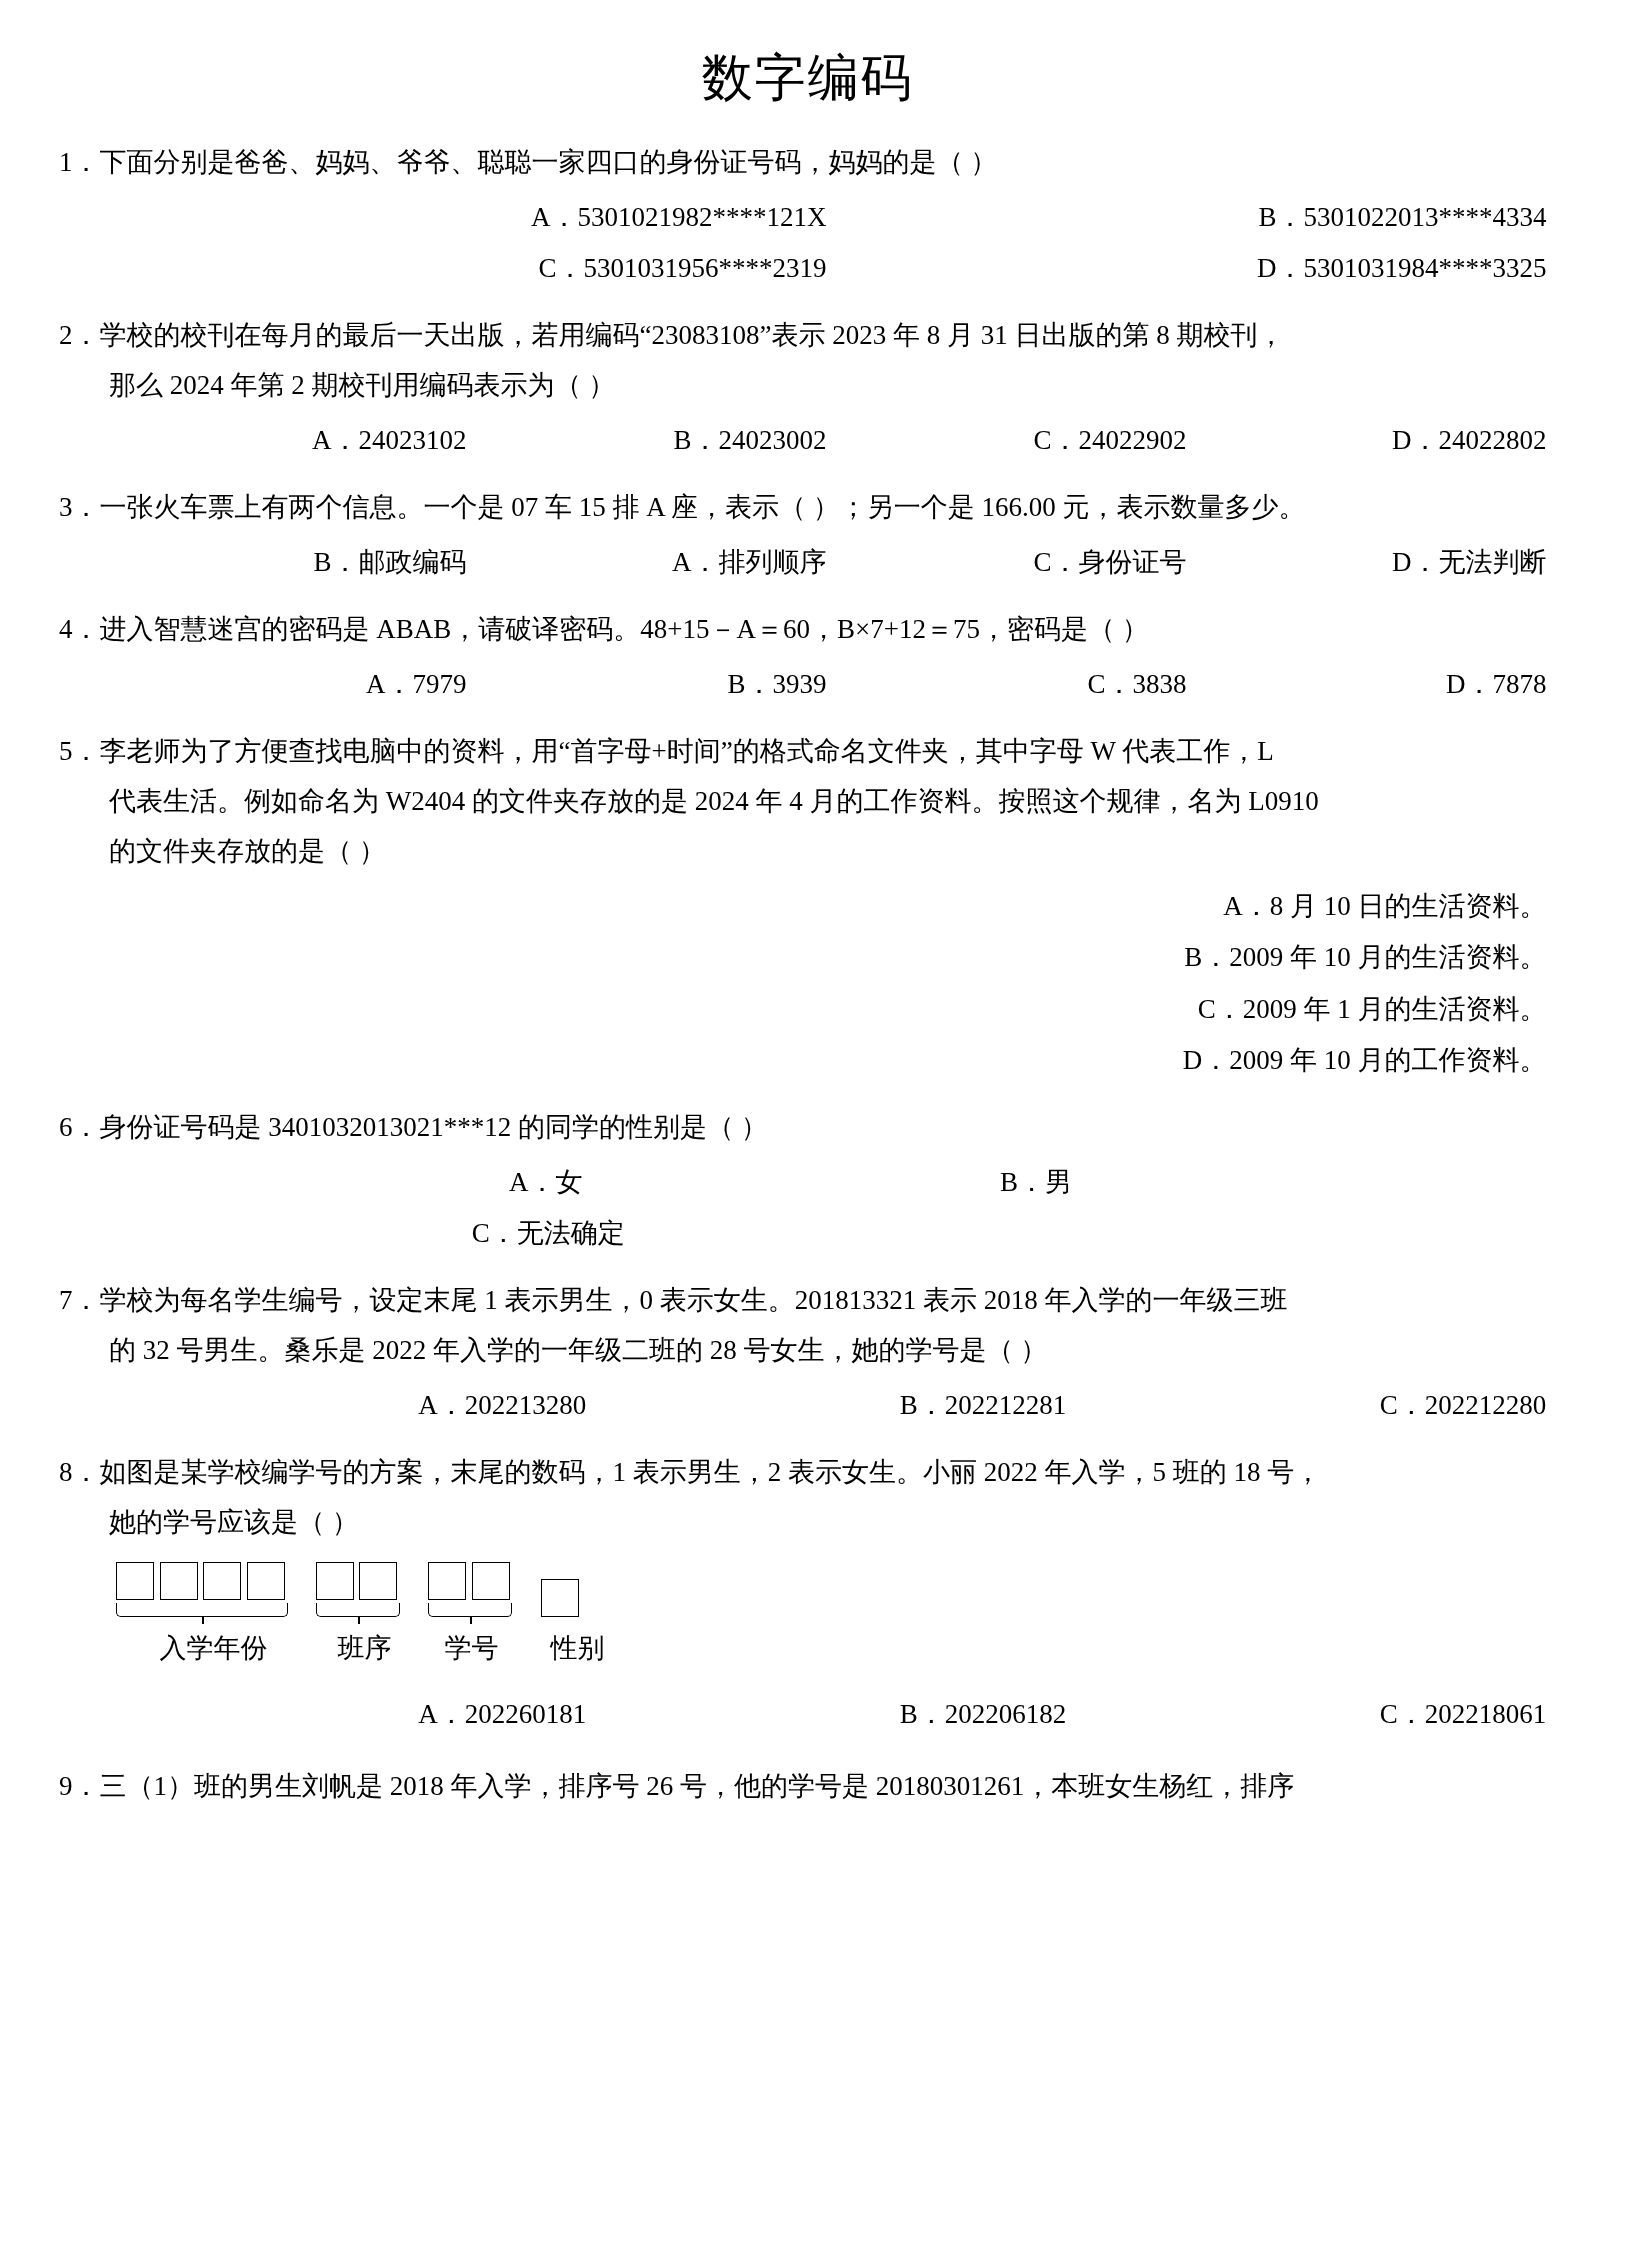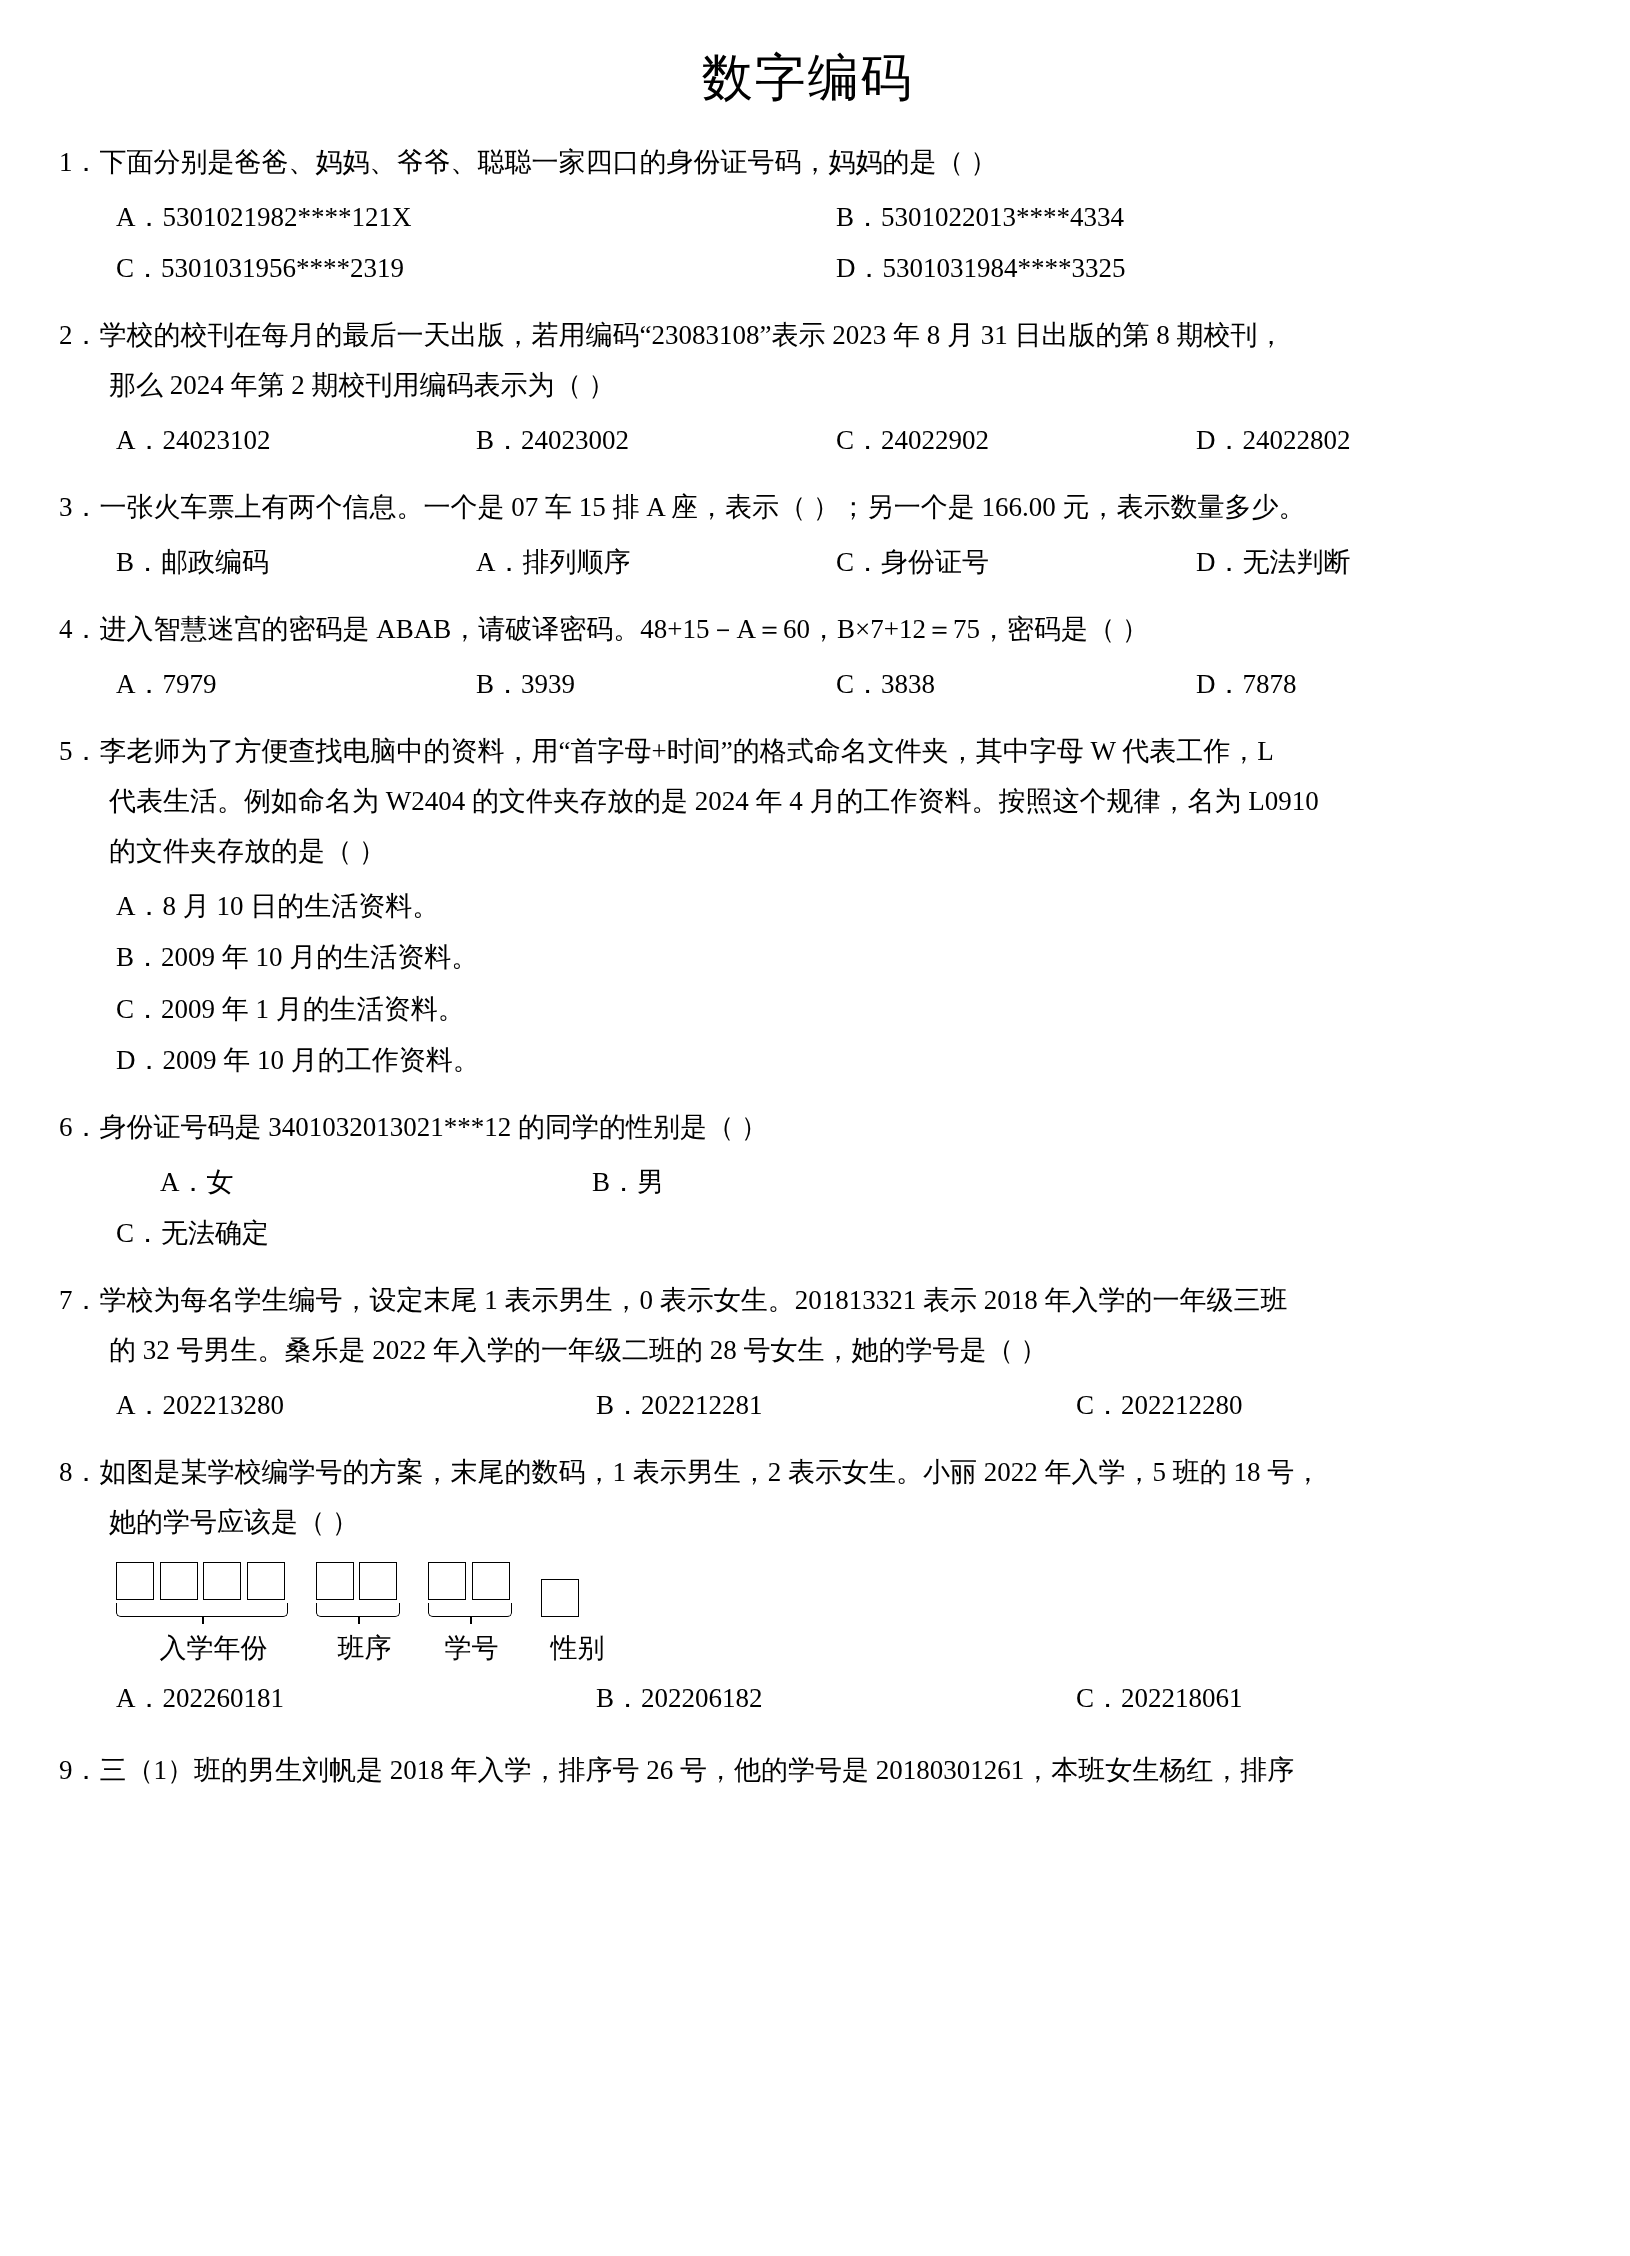--- a/index.html
+++ b/index.html
@@ -51,28 +51,29 @@
     margin-top: 3.8px;
   }
   .opts.cols2 .opt { width: 50%; }
   .opts.cols3 .opt { width: 33.33%; }
   .opts.cols4 .opt { width: 25%; }
   .opts.stack .opt { width: 100%; }
   .opt {
     box-sizing: border-box;
     padding-right: 9.6px;
     white-space: nowrap;
+    text-align: right;
   }
   .opts.cols3.wide .opt:nth-child(1) { width: 30%; margin-left: 44px; }
   .opts.cols3.wide .opt:nth-child(2) { width: 34%; }
   .opts.cols3.wide .opt:nth-child(3) { width: 36%; }
   .boxes-wrap {
     padding-left: 57px;
     margin-top: 13.4px;
-    margin-bottom: 7px;
+    margin-bottom: 23px;
   }
   .boxrow {
     display: flex;
     align-items: flex-end;
     gap: 0;
   }
   .grp {
     margin-right: 25px;
   }
   .grp-boxes {

